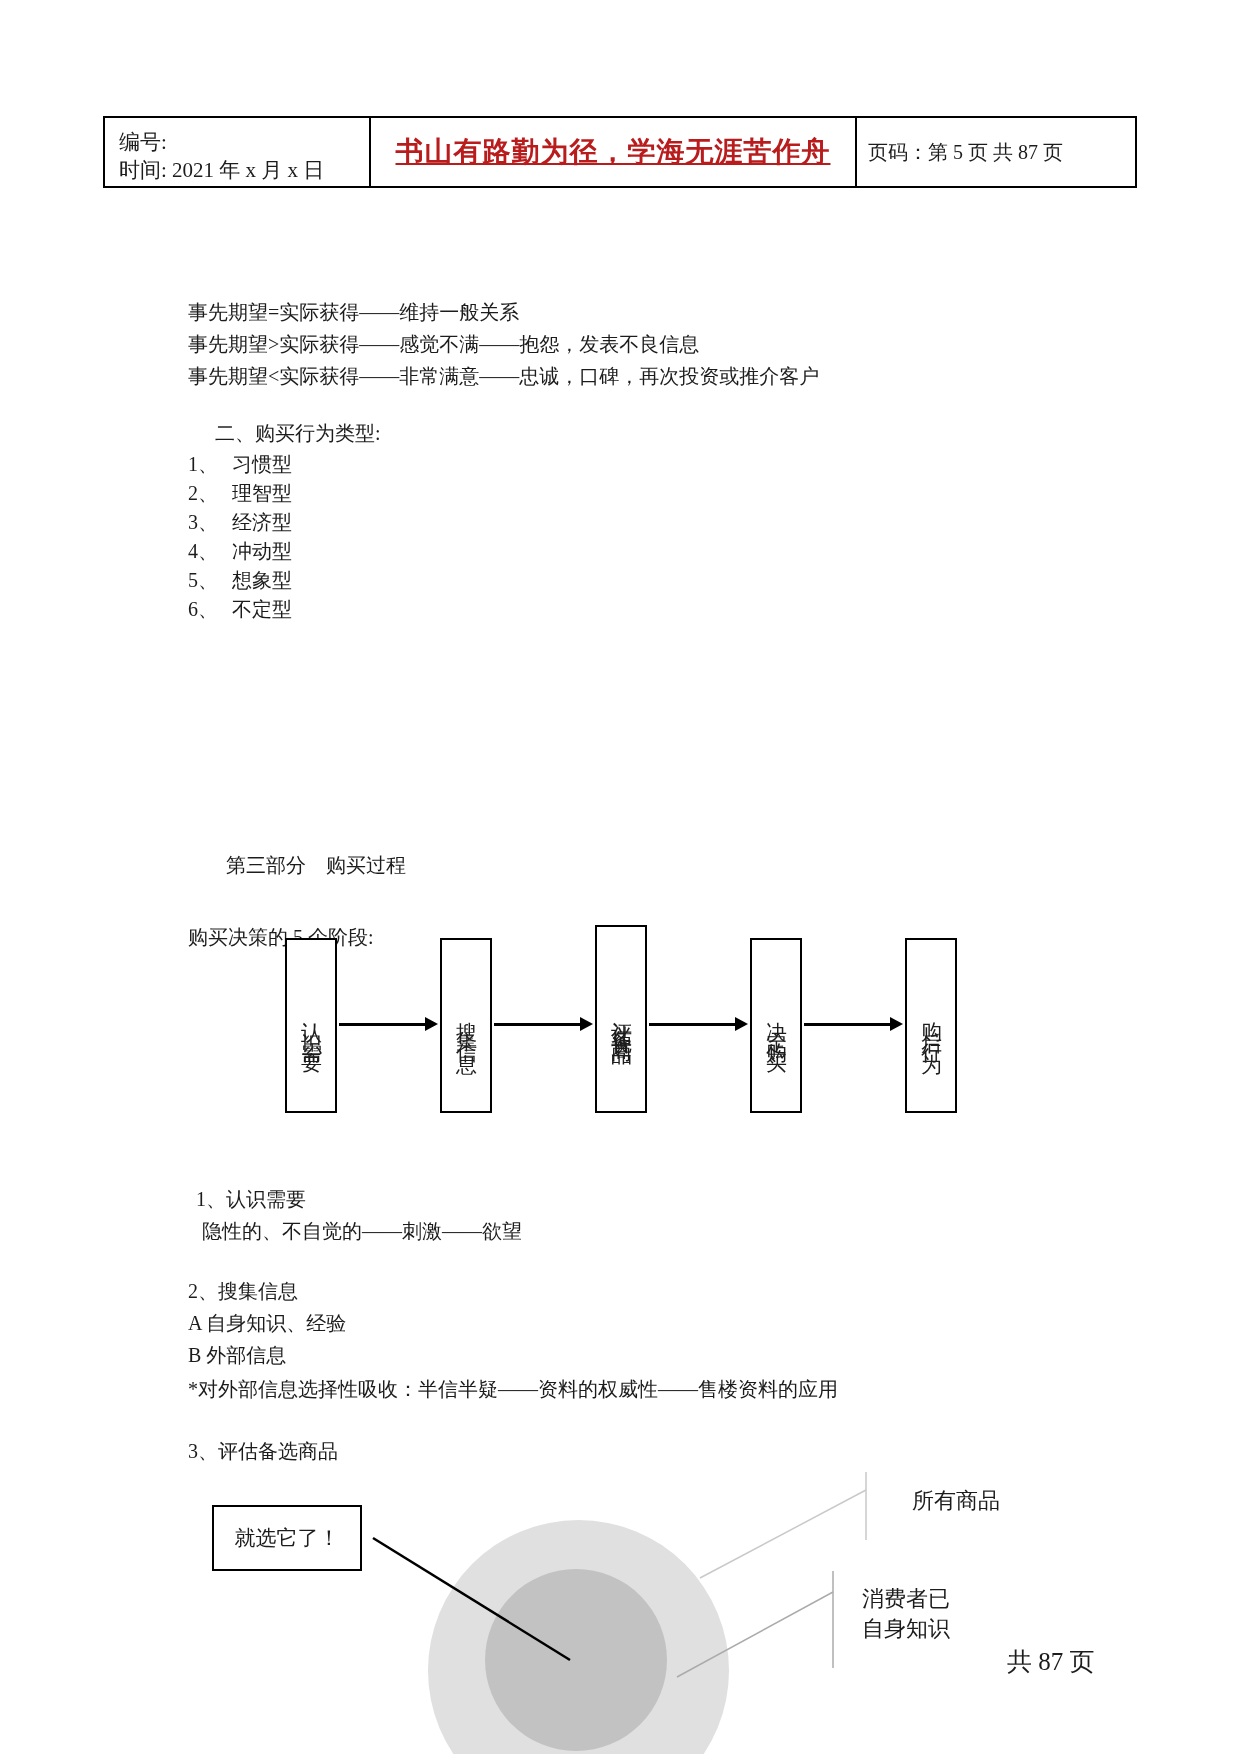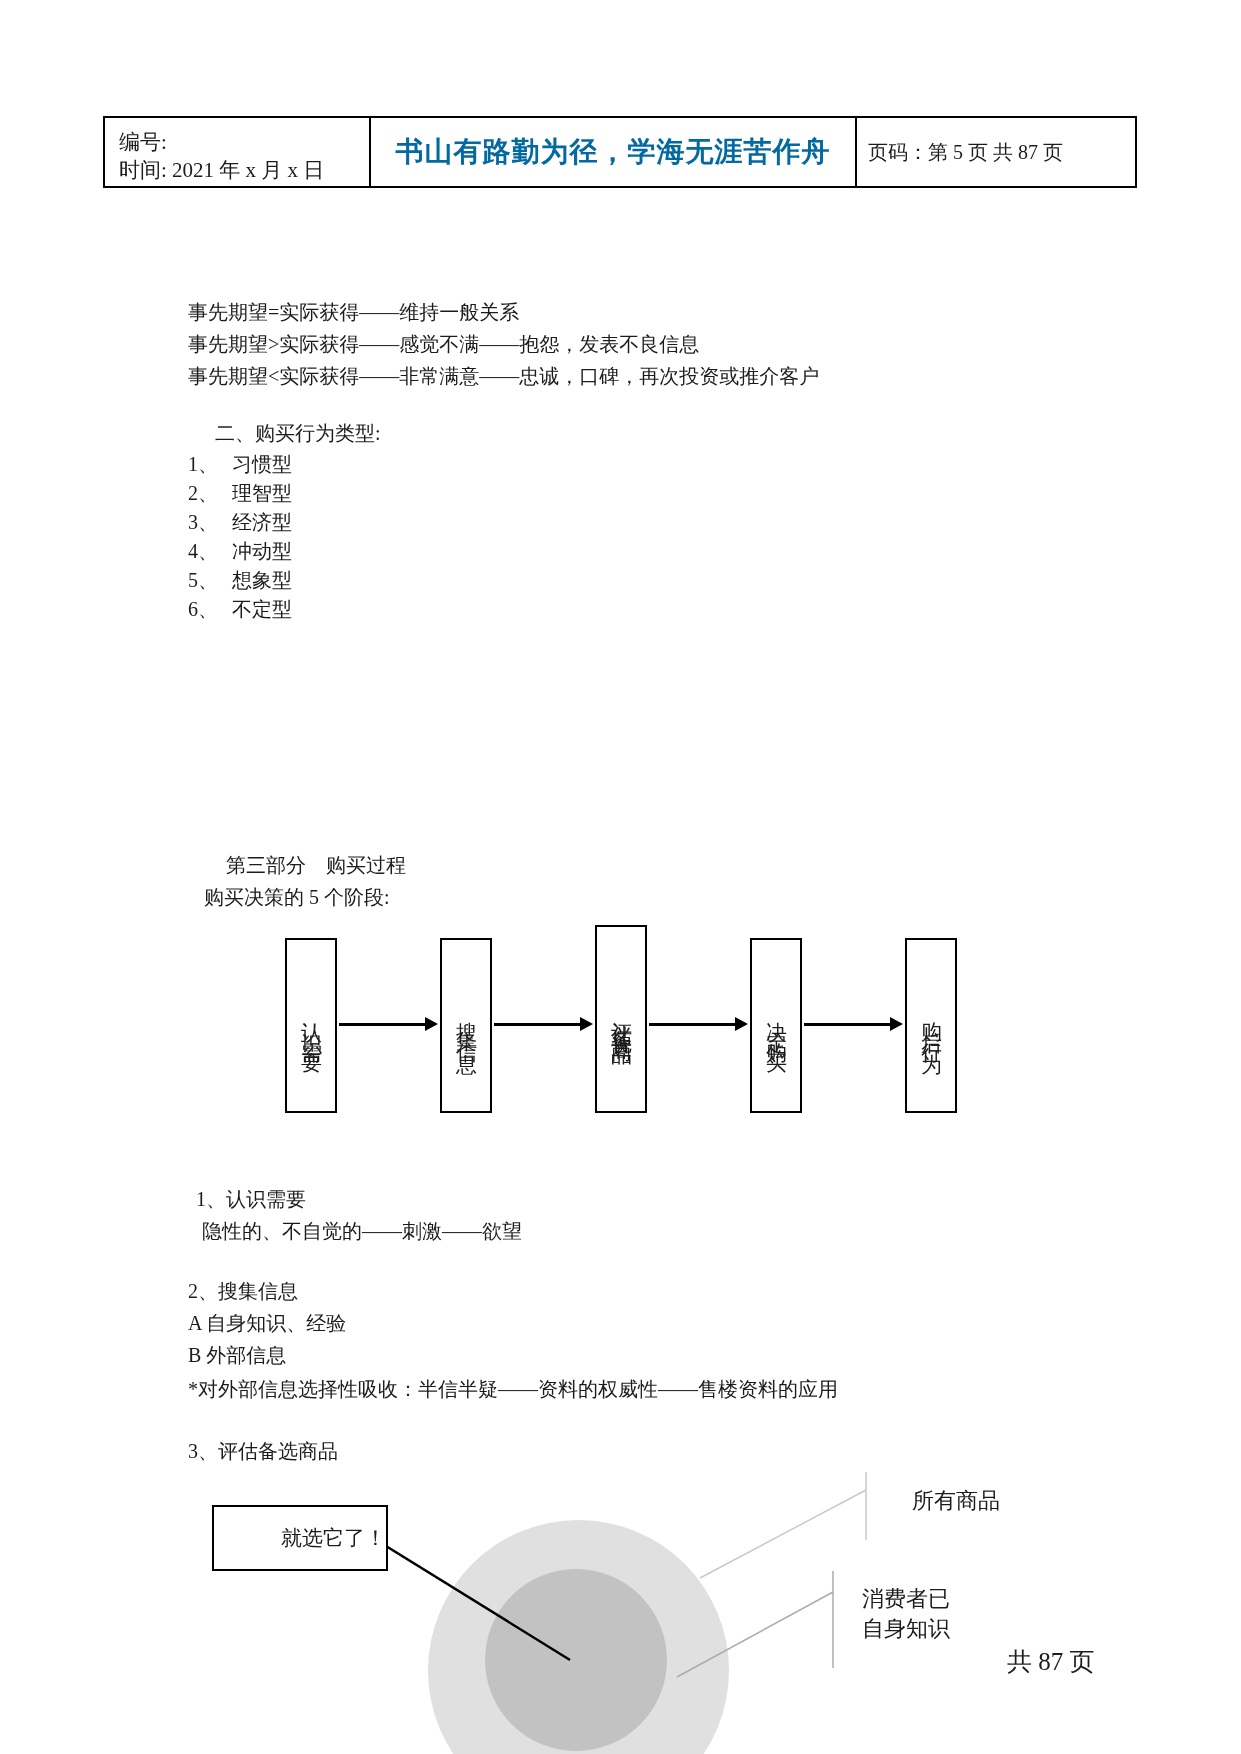--- a/index.html
+++ b/index.html
@@ -13,21 +13,21 @@
   }
   
   .hdr{
     position:absolute;left:103px;top:116px;width:1034px;height:72px;
     border:2px solid #000;display:flex;box-sizing:border-box;
   }
   .hdr-c1{width:264px;box-sizing:border-box;padding:12px 0 4px 14px;
     display:flex;flex-direction:column;justify-content:center;font-size:21px;line-height:28px;}
   .hdr-c2{width:486px;box-sizing:border-box;border-left:2px solid #000;
     display:flex;align-items:center;justify-content:center;}
-  .hdr-motto{color:#0369a1;font-weight:bold;font-size:28px;letter-spacing:1px;}
+  .hdr-motto{color:#b91c1c;font-weight:bold;font-size:28px;letter-spacing:1px;text-decoration:underline;}
   .hdr-c3{flex:1;box-sizing:border-box;border-left:2px solid #000;
     display:flex;align-items:center;padding-left:11px;font-size:20px;}
   
   .tline{position:absolute;font-size:20px;white-space:nowrap;}
   .block{position:absolute;font-size:20px;}
   .block .row{line-height:32px;white-space:nowrap;}
   .list{position:absolute;font-size:20px;}
   .list .li{line-height:29px;white-space:nowrap;display:flex;}
   .list .num{width:44px;}
   
@@ -43,23 +43,23 @@
   .arrow::after{
     content:"";position:absolute;right:-13px;top:-6px;width:0;height:0;
     border-left:13px solid #000;border-top:7px solid transparent;border-bottom:7px solid transparent;
   }
   
   .circle{position:absolute;border-radius:50%;}
   .circle.outer{left:428px;top:1520px;width:301px;height:301px;background:#e0e0e0;}
   .circle.inner{left:485px;top:1569px;width:182px;height:182px;background:#c2c2c2;}
   .diag-svg{position:absolute;left:0;top:1440px;}
   .choose-box{
-    position:absolute;left:212px;top:1505px;width:176px;height:66px;
+    position:absolute;left:212px;top:1505px;width:150px;height:66px;
     border:2px solid #000;background:#fff;box-sizing:border-box;
-    display:flex;align-items:center;justify-content:flex-end;font-size:21px;
+    display:flex;align-items:center;justify-content:center;font-size:21px;
   }
   .lbl-all{position:absolute;left:912px;top:1486px;font-size:22px;white-space:nowrap;}
   .lbl-known{position:absolute;left:862px;top:1584px;font-size:22px;line-height:30px;white-space:pre-line;}
   .lbl-pages{position:absolute;left:1007px;top:1645px;font-size:25px;white-space:nowrap;}
 </style>
 </head>
 <body>
 
 <div class="page">
 
@@ -104,21 +104,21 @@
         <span class="num">5、</span>
         <span>想象型</span>
       </div>
     <div class="li">
         <span class="num">6、</span>
         <span>不定型</span>
       </div>
   </div>
 
   <div class="tline" style="left:226px;top:852px;">第三部分　购买过程</div>
-  <div class="tline" style="left:188px;top:884px;margin-left:16px;">购买决策的 5 个阶段:</div>
+  <div class="tline" style="left:188px;top:924px;">购买决策的 5 个阶段:</div>
 
   <div class="flow-box" style="left:285px;top:938px;width:52px;height:175px;">
     <span>认识需要</span>
   </div>
   <div class="arrow" style="left:339px;width:86px;"></div>
   <div class="flow-box" style="left:440px;top:938px;width:52px;height:175px;">
     <span>搜集信息</span>
   </div>
   <div class="arrow" style="left:494px;width:86px;"></div>
   <div class="flow-box six" style="left:595px;top:925px;width:52px;height:188px;">

